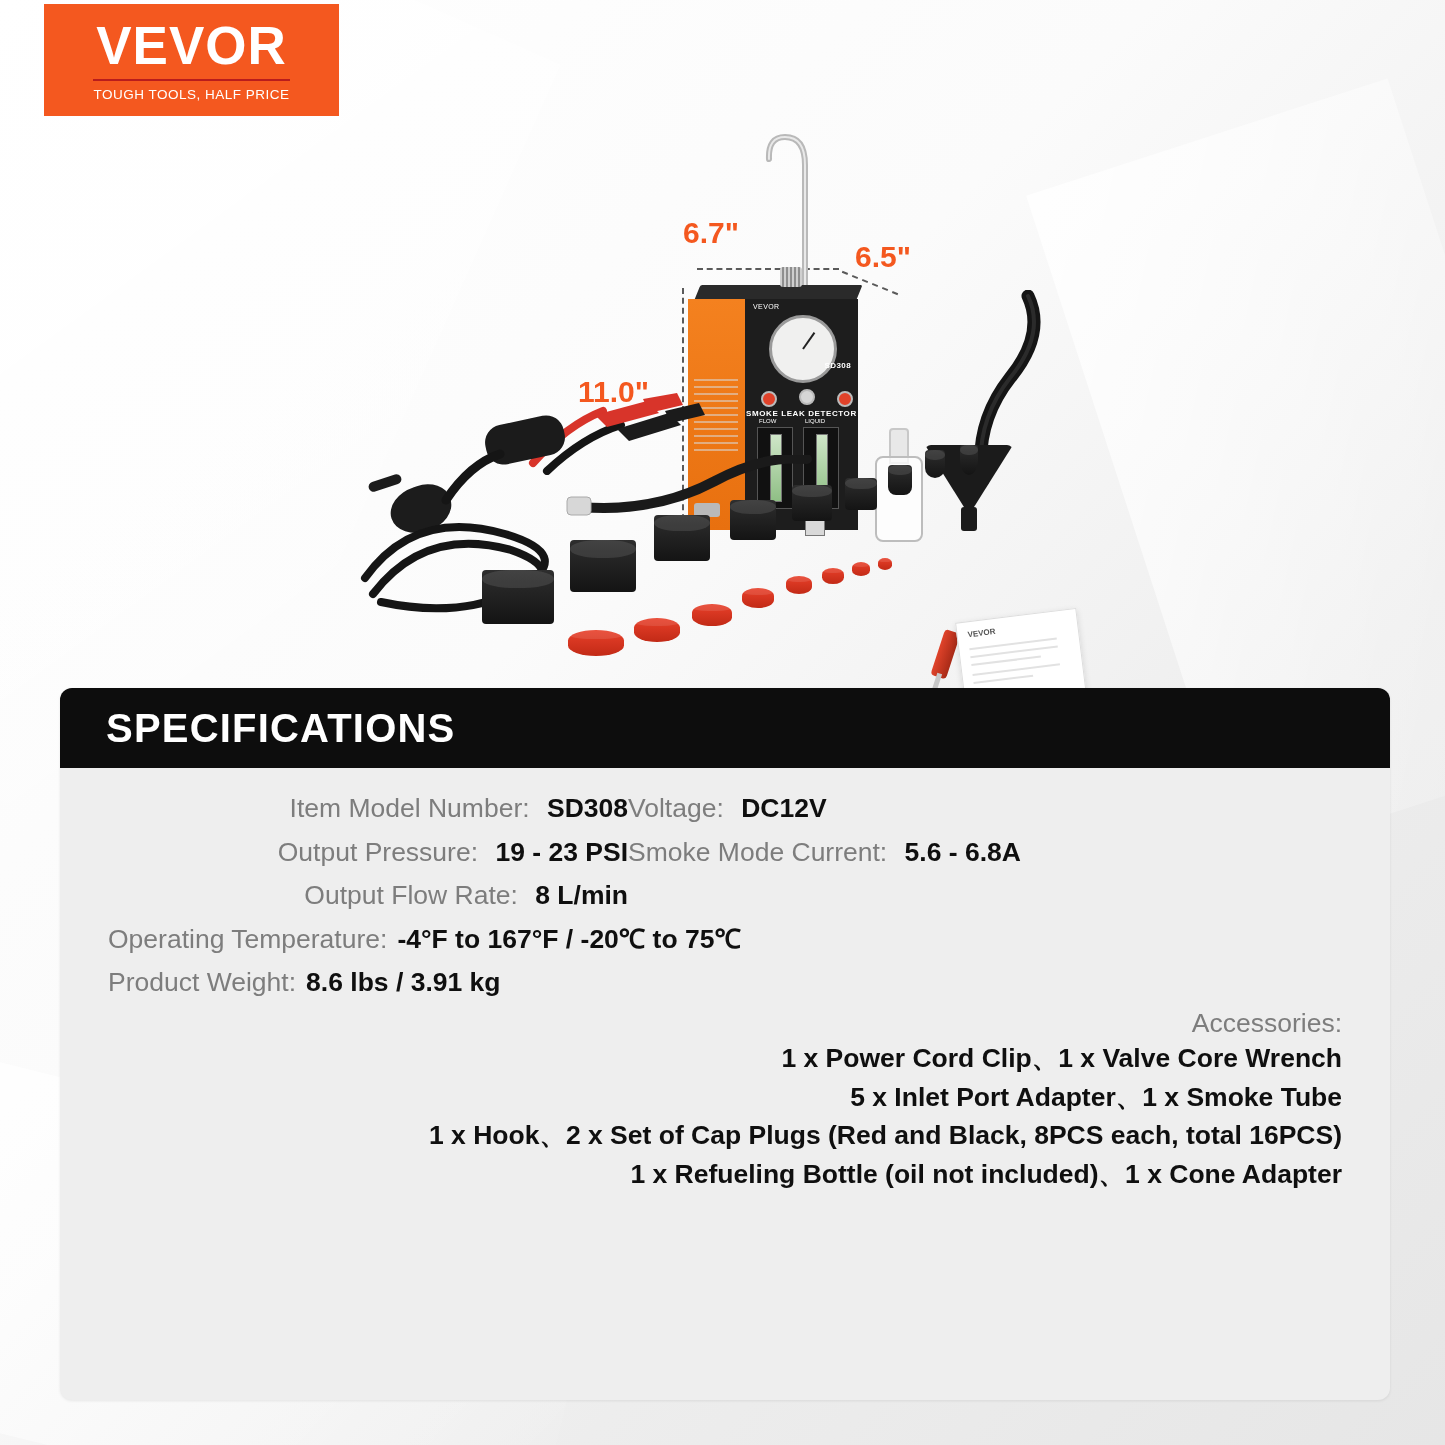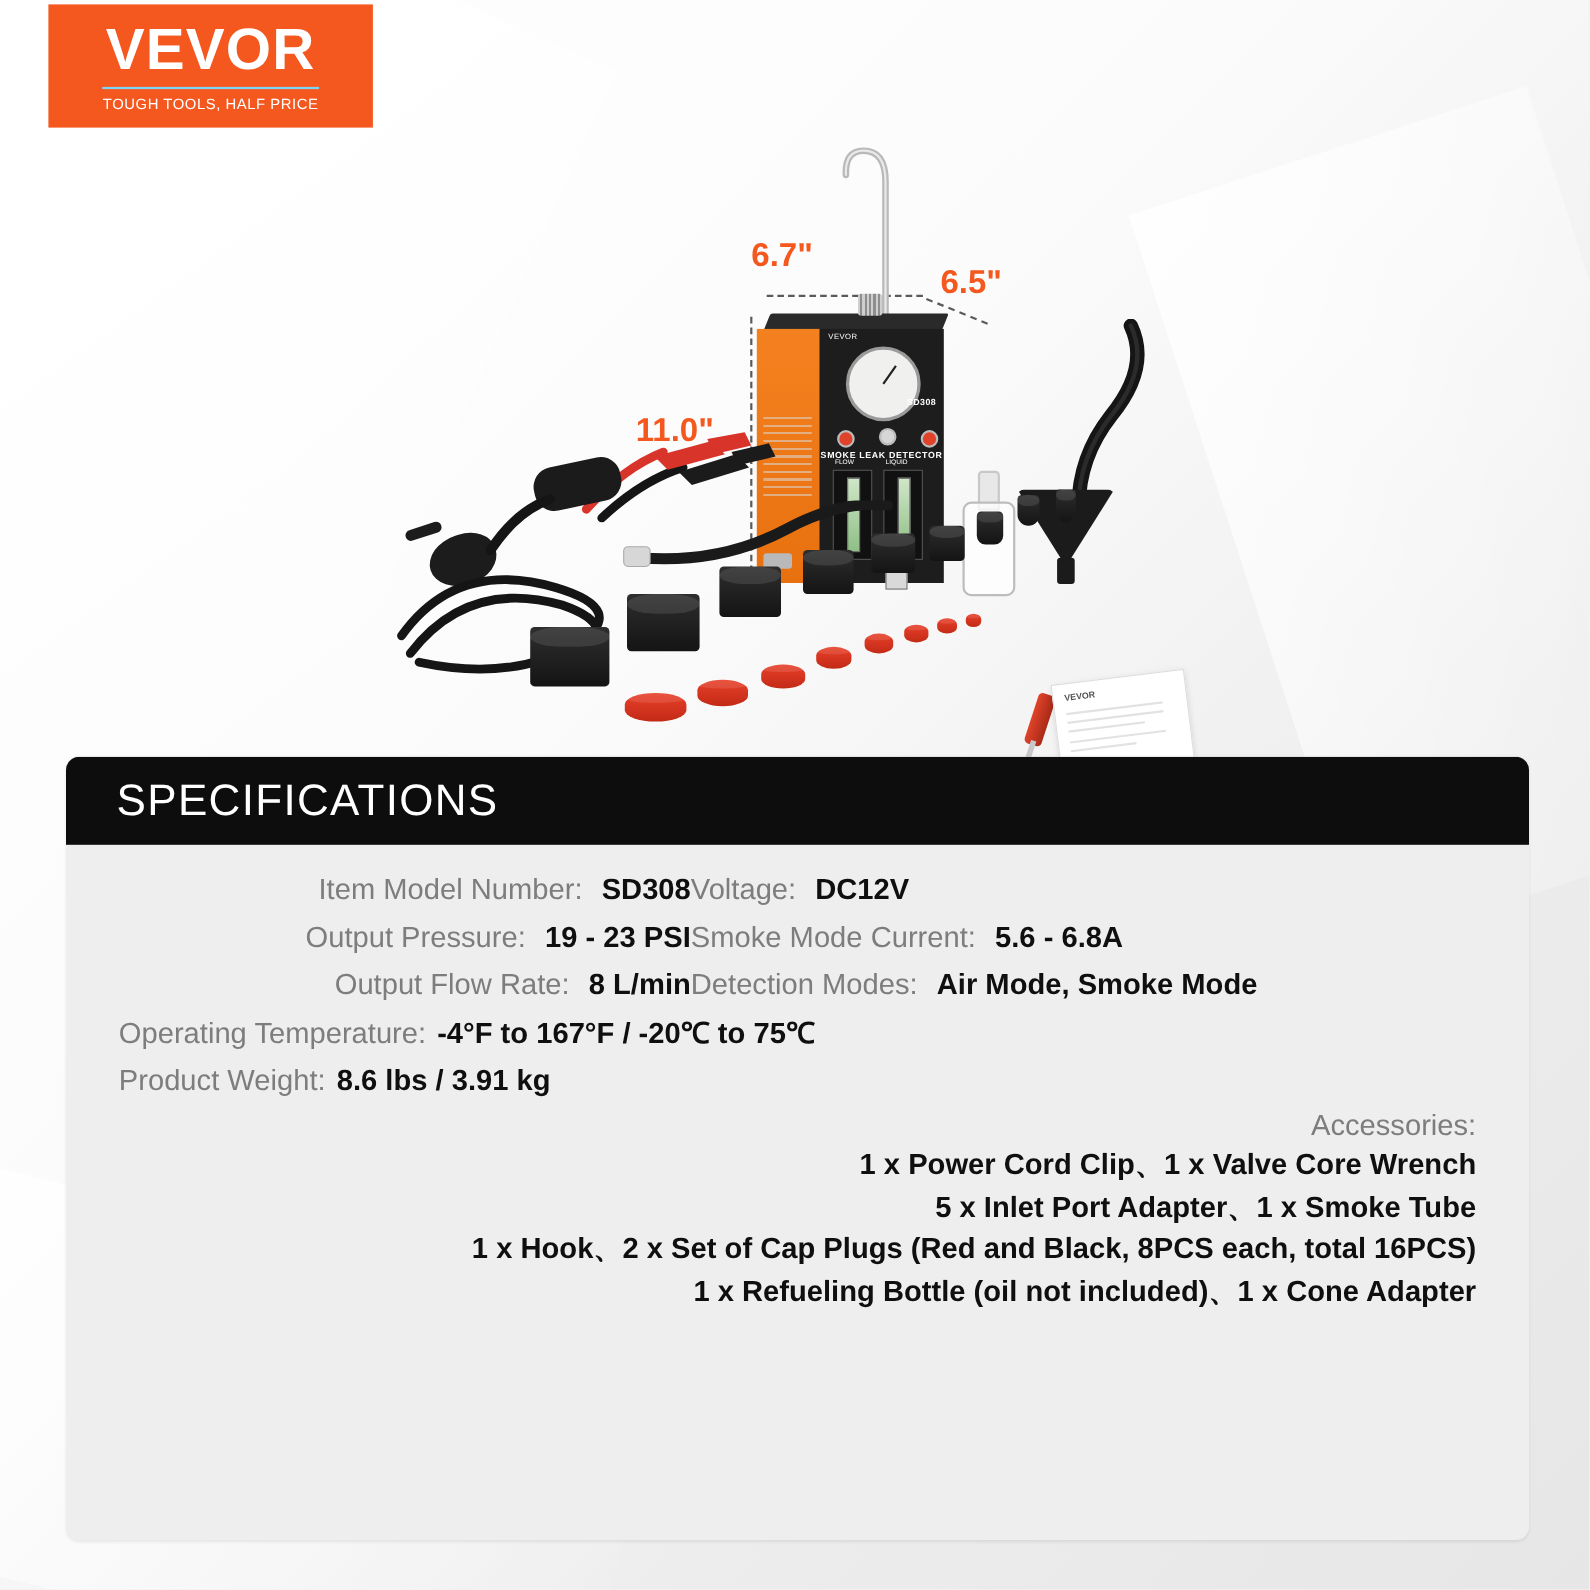--- a/index.html
+++ b/index.html
@@ -25,21 +25,21 @@
   .logo{
     position:absolute;left:44px;top:4px;width:295px;height:112px;
     background:#f4581f;display:flex;flex-direction:column;align-items:center;justify-content:center;
   }
   .logo-word{
     color:#fff;font-weight:bold;font-size:53px;letter-spacing:1px;line-height:1;
     font-family:"Liberation Sans", sans-serif;
   }
   .logo-tag{
     color:#fff;font-size:13.5px;letter-spacing:.5px;margin-top:7px;
-    border-top:2px solid #7dd3fc;padding-top:6px;
+    border-top:2px solid #b91c1c;padding-top:6px;
   }
 
   
   .photo{position:absolute;left:0;top:110px;width:1445px;height:570px;}
 
   .dim{
     position:absolute;color:#f4581f;font-weight:bold;font-size:30px;
     font-family:"Liberation Sans", sans-serif;
   }
   .dim-w{left:683px;top:106px;}
@@ -127,21 +127,21 @@
   
   .spec{
     position:absolute;left:60px;top:688px;width:1330px;height:712px;
     background:#eeeeee;border-radius:12px;overflow:hidden;
     box-shadow:0 1px 3px rgba(0,0,0,.08);
   }
   .spec-head{
     height:80px;background:#0d0d0d;display:flex;align-items:center;
   }
   .spec-head h1{
-    margin:0 0 0 46px;color:#fff;font-size:40px;font-weight:normal;letter-spacing:1.2px;
+    margin:0 0 0 46px;color:#fff;font-size:40px;font-weight:bold;letter-spacing:1.2px;
     font-family:"Liberation Sans", sans-serif;
   }
   .spec-body{padding:22px 48px 0 48px;color:#333;text-align:right;}
   .row{display:flex;align-items:baseline;margin-bottom:7px;font-size:26.5px;line-height:1.38;}
   .lab{color:#7d7d7d;font-weight:normal;}
   .val{color:#0f0f0f;font-weight:bold;margin-left:10px;}
   .col2{display:flex;}
   .col2 > div:first-child{width:520px;}
   .acc-head{color:#7d7d7d;font-size:26.5px;margin-top:4px;}
   .acc-line{color:#0f0f0f;font-weight:bold;font-size:26.5px;line-height:1.46;}
@@ -349,24 +349,20 @@
           <span class="lab">Smoke Mode Current:</span>
           <span class="val">5.6 - 6.8A</span>
         </div>
       </div>
 
       <div class="row col2">
         <div>
           <span class="lab">Output Flow Rate:</span>
           <span class="val">8 L/min</span>
         </div>
-        <div>
-          <span class="lab">Detection Modes:</span>
-          <span class="val">Air Mode, Smoke Mode</span>
-        </div>
       </div>
 
       <div class="row">
         <span class="lab">Operating Temperature:</span>
         <span class="val">-4°F to 167°F / -20℃ to 75℃</span>
       </div>
       <div class="row">
         <span class="lab">Product Weight:</span>
         <span class="val">8.6 lbs / 3.91 kg</span>
       </div>

